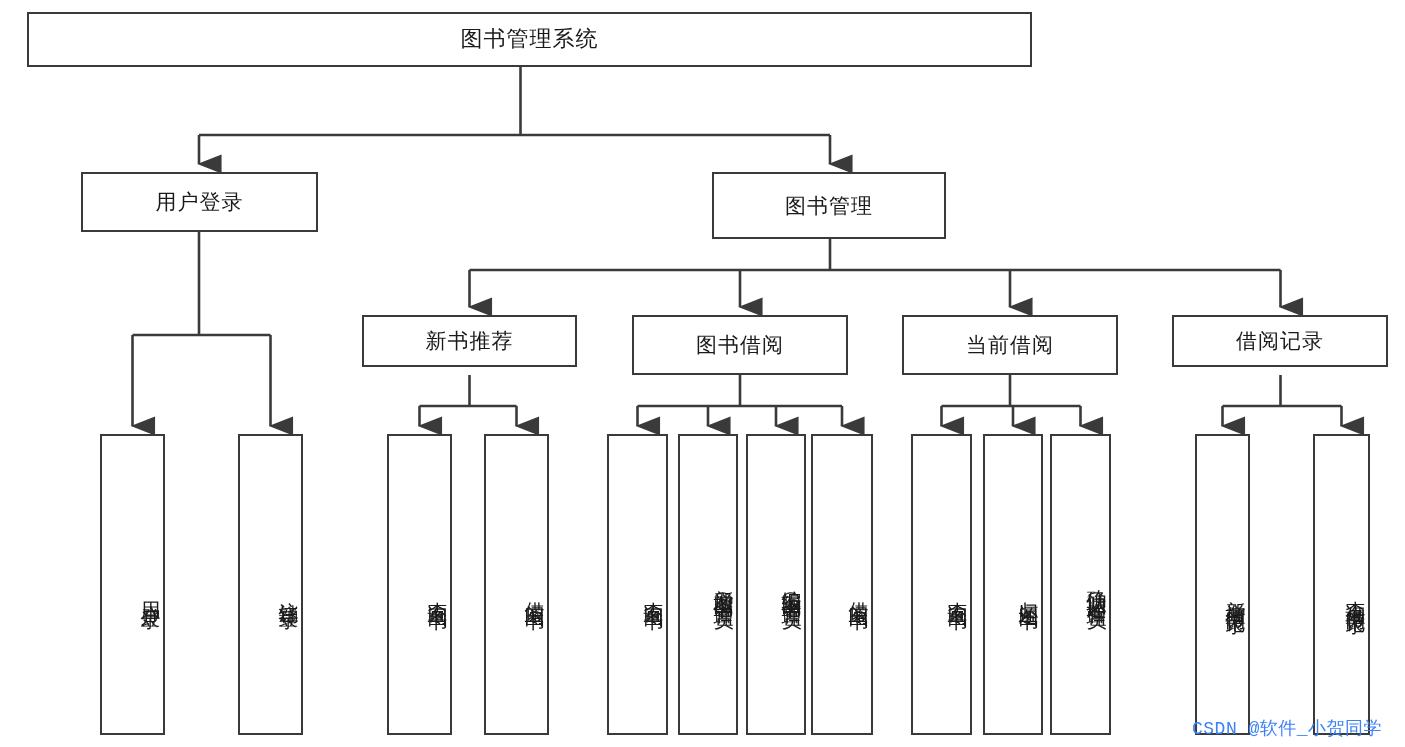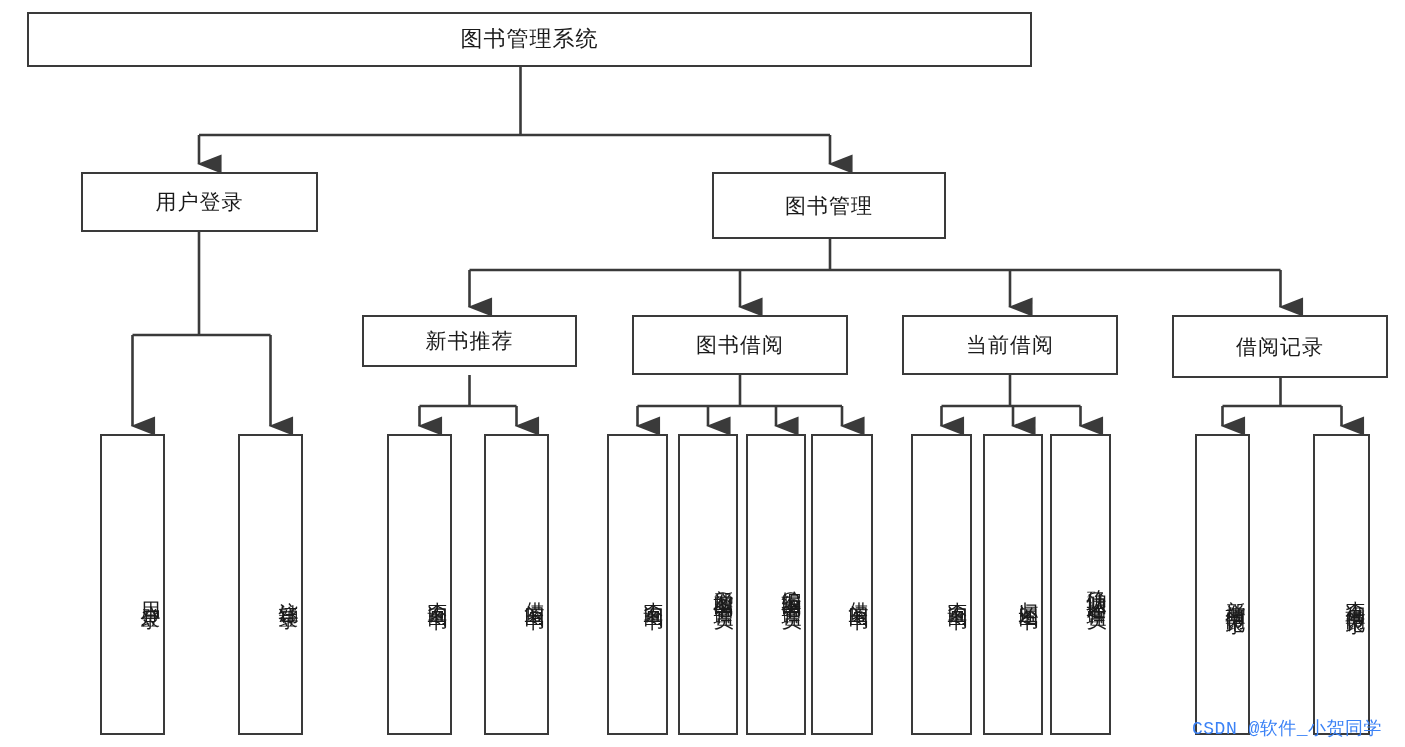--- a/index.html
+++ b/index.html
@@ -142,21 +142,21 @@
 
   <div class="node horiz" style="left:362px; top:315px; width:215px; height:52px;">
     <span>新书推荐</span>
   </div>
   <div class="node horiz" style="left:632px; top:315px; width:216px; height:60px;">
     <span>图书借阅</span>
   </div>
   <div class="node horiz" style="left:902px; top:315px; width:216px; height:60px;">
     <span>当前借阅</span>
   </div>
-  <div class="node horiz" style="left:1172px; top:315px; width:216px; height:63px;">
+  <div class="node horiz" style="left:1172px; top:315px; width:216px; height:52px;">
     <span>借阅记录</span>
   </div>
 
   <div class="node vert" style="left:100px; top:434px; width:65px; height:301px;">
     <span class="vlabel">用户登录</span>
   </div>
   <div class="node vert" style="left:238px; top:434px; width:65px; height:301px;">
     <span class="vlabel">注销登录</span>
   </div>
 

